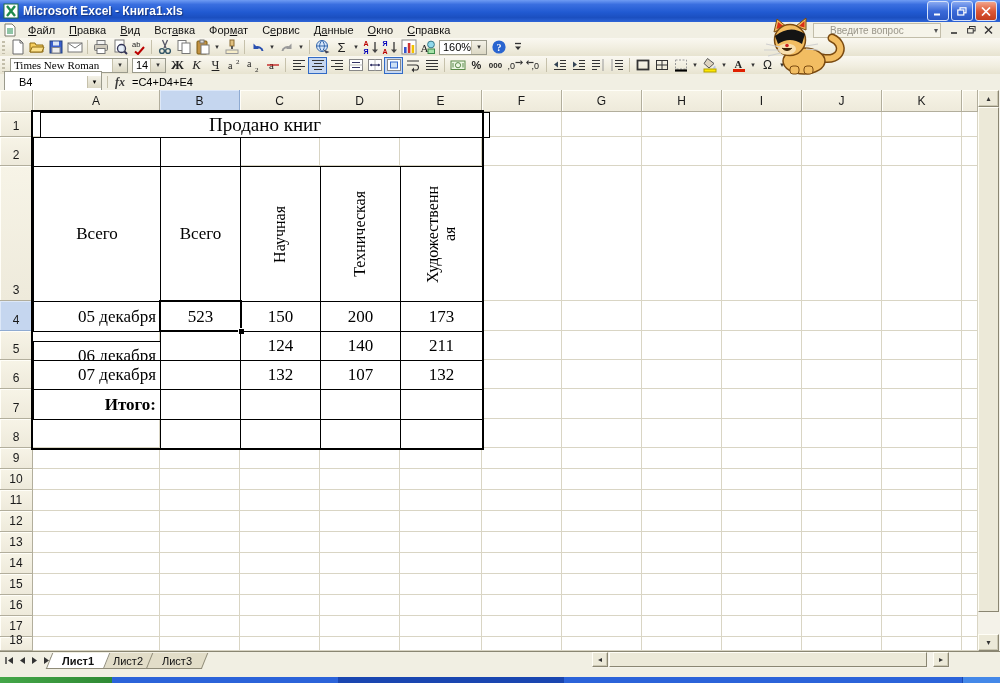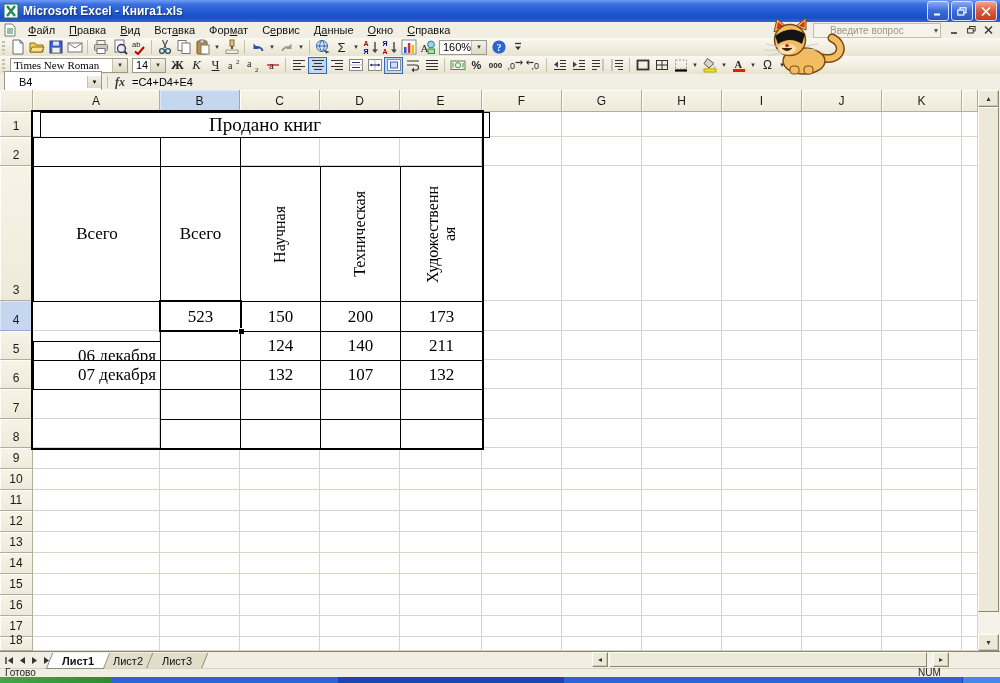--- a/index.html
+++ b/index.html
@@ -788,34 +788,36 @@
       <div class="tcell" style="left: 160px; top: 76px; width: 81px; height: 136px;">Всего</div>
       <div class="tcell tc-vert" style="left: 240px; top: 76px; width: 81px; height: 136px;">
         <span>Научная</span>
       </div>
       <div class="tcell tc-vert" style="left: 320px; top: 76px; width: 81px; height: 136px;">
         <span>Техническая</span>
       </div>
       <div class="tcell tc-vert tc-wrap" style="left: 400px; top: 76px; width: 83px; height: 136px;">
         <span>Художественная</span>
       </div>
+      <div class="tcell tc-right" style="left: 33px; top: 211px; width: 128px; height: 31px;">05 декабря</div>
       <div class="tcell" style="left: 160px; top: 211px; width: 81px; height: 31px;">523</div>
       <div class="tcell" style="left: 240px; top: 211px; width: 81px; height: 31px;">150</div>
       <div class="tcell" style="left: 320px; top: 211px; width: 81px; height: 31px;">200</div>
       <div class="tcell" style="left: 400px; top: 211px; width: 83px; height: 31px;">173</div>
       <div class="tcell tc-right" style="left: 33px; top: 251px; width: 128px; height: 30px;">06 декабря</div>
       <div class="tcell" style="left: 160px; top: 241px; width: 81px; height: 30px;"></div>
       <div class="tcell" style="left: 240px; top: 241px; width: 81px; height: 30px;">124</div>
       <div class="tcell" style="left: 320px; top: 241px; width: 81px; height: 30px;">140</div>
       <div class="tcell" style="left: 400px; top: 241px; width: 83px; height: 30px;">211</div>
       <div class="tcell tc-right" style="left: 33px; top: 270px; width: 128px; height: 30px;">07 декабря</div>
       <div class="tcell" style="left: 160px; top: 270px; width: 81px; height: 30px;"></div>
       <div class="tcell" style="left: 240px; top: 270px; width: 81px; height: 30px;">132</div>
       <div class="tcell" style="left: 320px; top: 270px; width: 81px; height: 30px;">107</div>
       <div class="tcell" style="left: 400px; top: 270px; width: 83px; height: 30px;">132</div>
+      <div class="tcell tc-right tc-bold" style="left: 33px; top: 299px; width: 128px; height: 31px;">Итого:</div>
       <div class="tcell" style="left: 160px; top: 299px; width: 81px; height: 31px;"></div>
       <div class="tcell" style="left: 160px; top: 329px; width: 81px; height: 30px;"></div>
       <div class="tcell" style="left: 240px; top: 299px; width: 81px; height: 31px;"></div>
       <div class="tcell" style="left: 240px; top: 329px; width: 81px; height: 30px;"></div>
       <div class="tcell" style="left: 320px; top: 299px; width: 81px; height: 31px;"></div>
       <div class="tcell" style="left: 320px; top: 329px; width: 81px; height: 30px;"></div>
       <div class="tcell" style="left: 400px; top: 299px; width: 83px; height: 31px;"></div>
       <div class="tcell" style="left: 400px; top: 329px; width: 83px; height: 30px;"></div>
       <div class="table-outline" style="left: 31px; top: 20px; width: 453px; height: 340px;"></div>
       <div class="selbox" style="left: 159px; top: 210px; width: 83px; height: 32px;"></div>
@@ -863,24 +865,20 @@
           <span>Лист3</span>
         </span>
       </span>
     <div class="hscroll">
       <div class="sbtn" style="left:0;top:0;width:16px;height:15px;">◂</div>
       <div class="hthumb"></div>
       <div class="sbtn" style="left:341px;top:0;width:16px;height:15px;">▸</div>
     </div>
   </div>
 
-  <div class="statusbar">
-    <span class="status-ready">Готово</span>
-    <span class="status-num">NUM</span>
-  </div>
 
   <div class="taskbar">
     <div class="tb-start"></div>
     <div class="tb-active"></div>
     <div class="tb-tray"></div>
   </div>
 
   <svg class="cat" width="95" height="60" viewBox="0 0 95 60">
     <path d="M62 42 C82 46 86 28 72 22" fill="none" stroke="#7a4a10" stroke-width="9" stroke-linecap="round"></path>
     <path d="M62 42 C82 46 86 28 72 22" fill="none" stroke="#f2bd62" stroke-width="6" stroke-linecap="round"></path>

